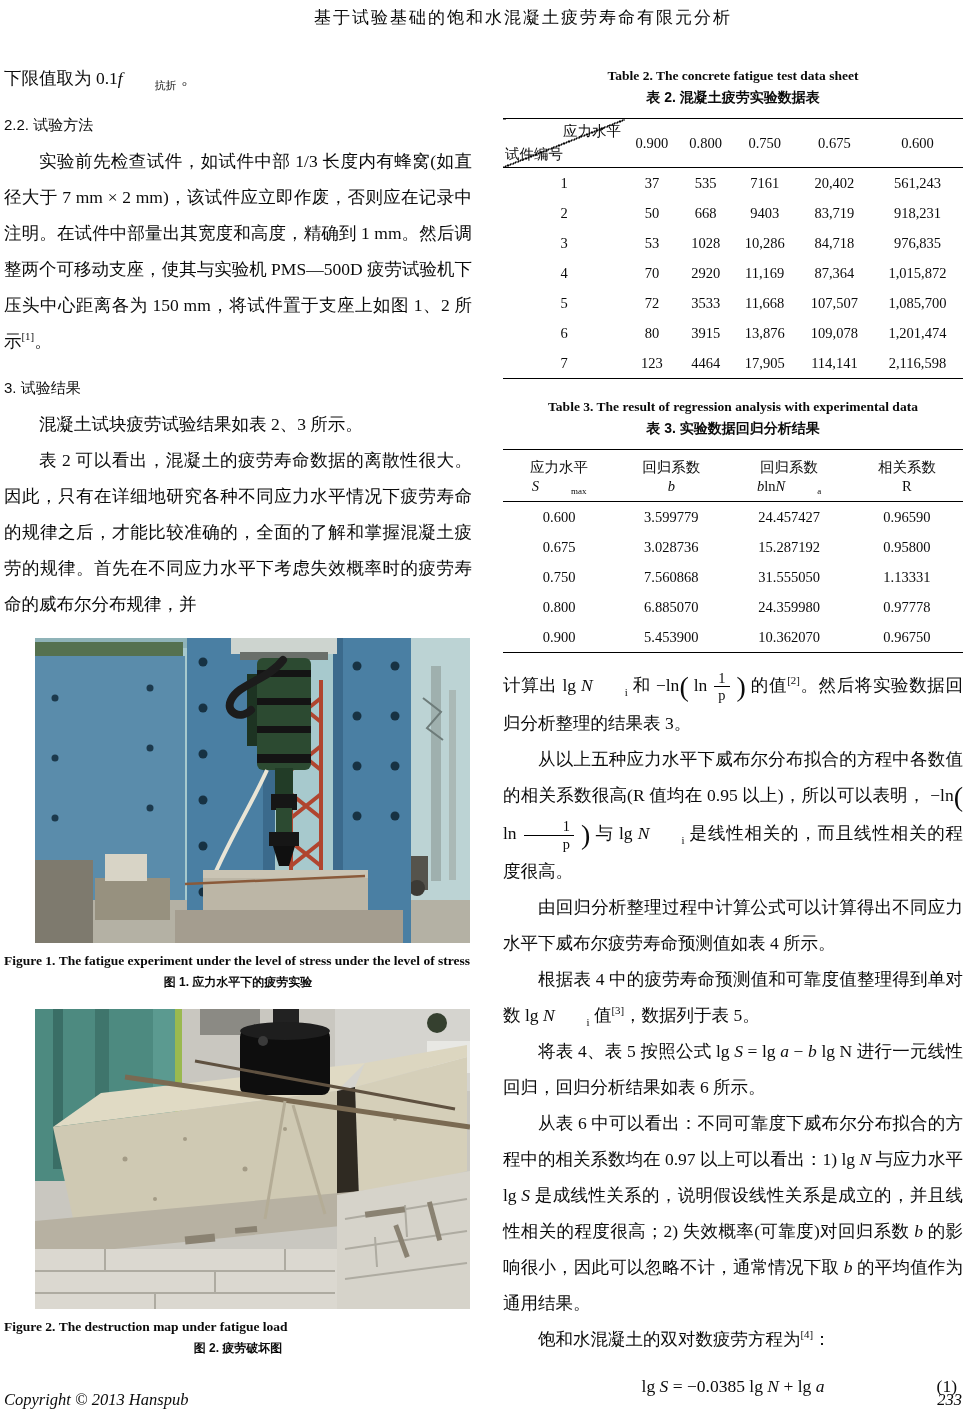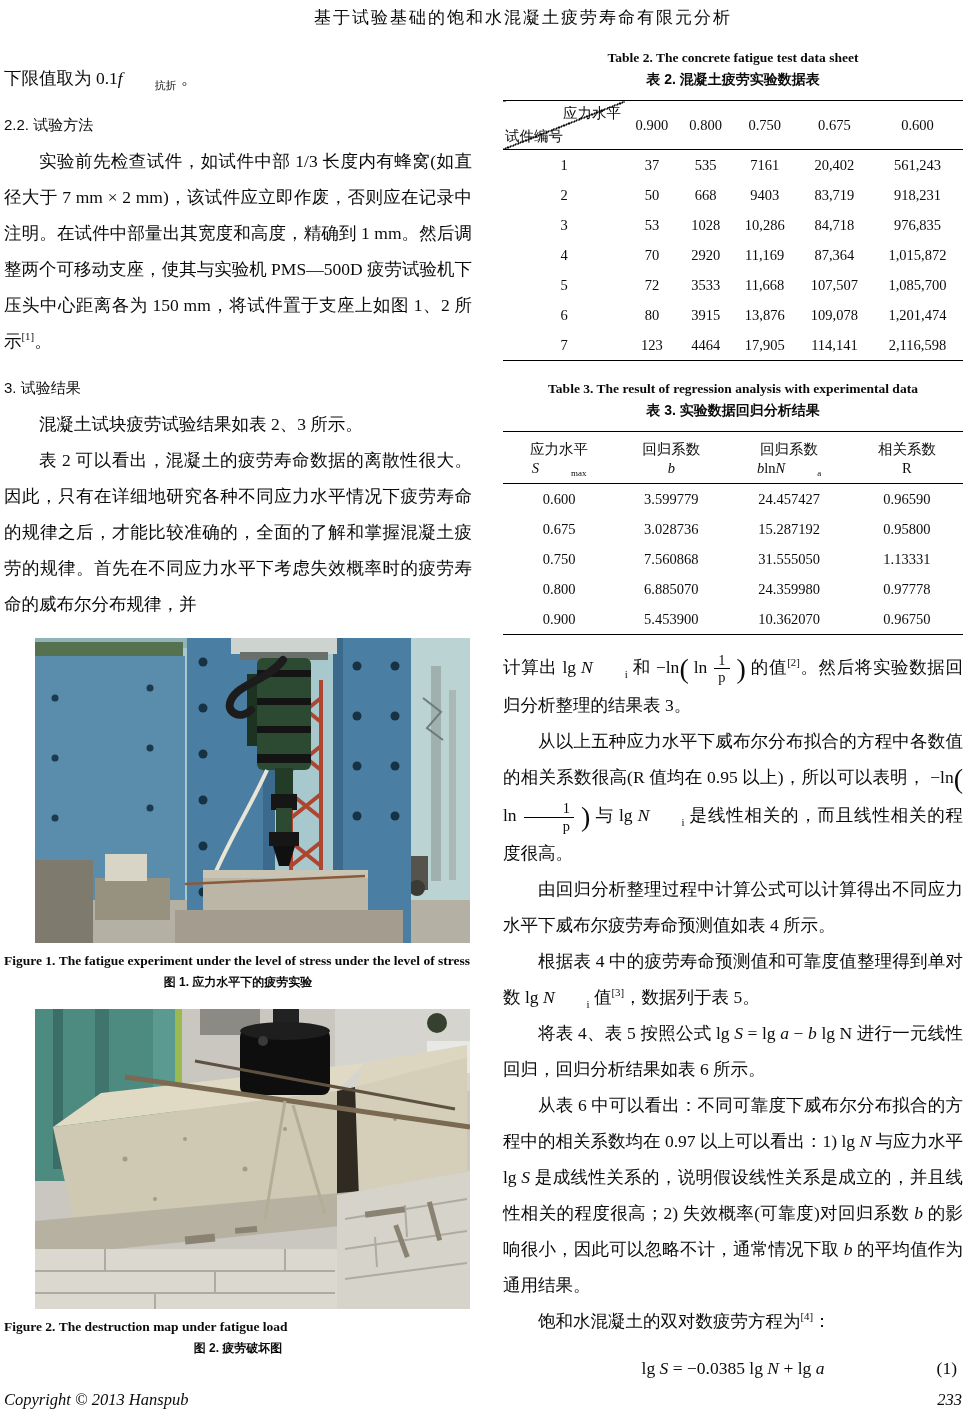--- a/index.html
+++ b/index.html
@@ -5,21 +5,21 @@
   html,body{margin:0;padding:0;}
   body{
     width:966px;height:1414px;position:relative;background:#fff;color:#0b0b0b;
     font-family:"Liberation Serif", serif;overflow:hidden;
   }
   .header-title{
     position:absolute;top:6px;left:0;width:966px;text-align:center;
     font-size:17px;letter-spacing:2px;font-family:"Liberation Sans", sans-serif;margin-left:40px;
   }
   .col-left{position:absolute;left:4px;top:48px;width:468px;}
-  .col-right{position:absolute;left:503px;top:44px;width:460px;}
+  .col-right{position:absolute;left:503px;top:62px;width:460px;}
 
   .body-text{font-size:17.5px;line-height:36px;text-align:justify;margin:0;}
   .indent{text-indent:2em;}
   .intro-line{margin-top:12px;}
 
   .sec-heading{
     font-family:"Liberation Sans", sans-serif;font-weight:normal;font-size:15px;
     margin:20px 0 8px 0;
   }
   sup{font-size:0.62em;vertical-align:super;line-height:0;}

